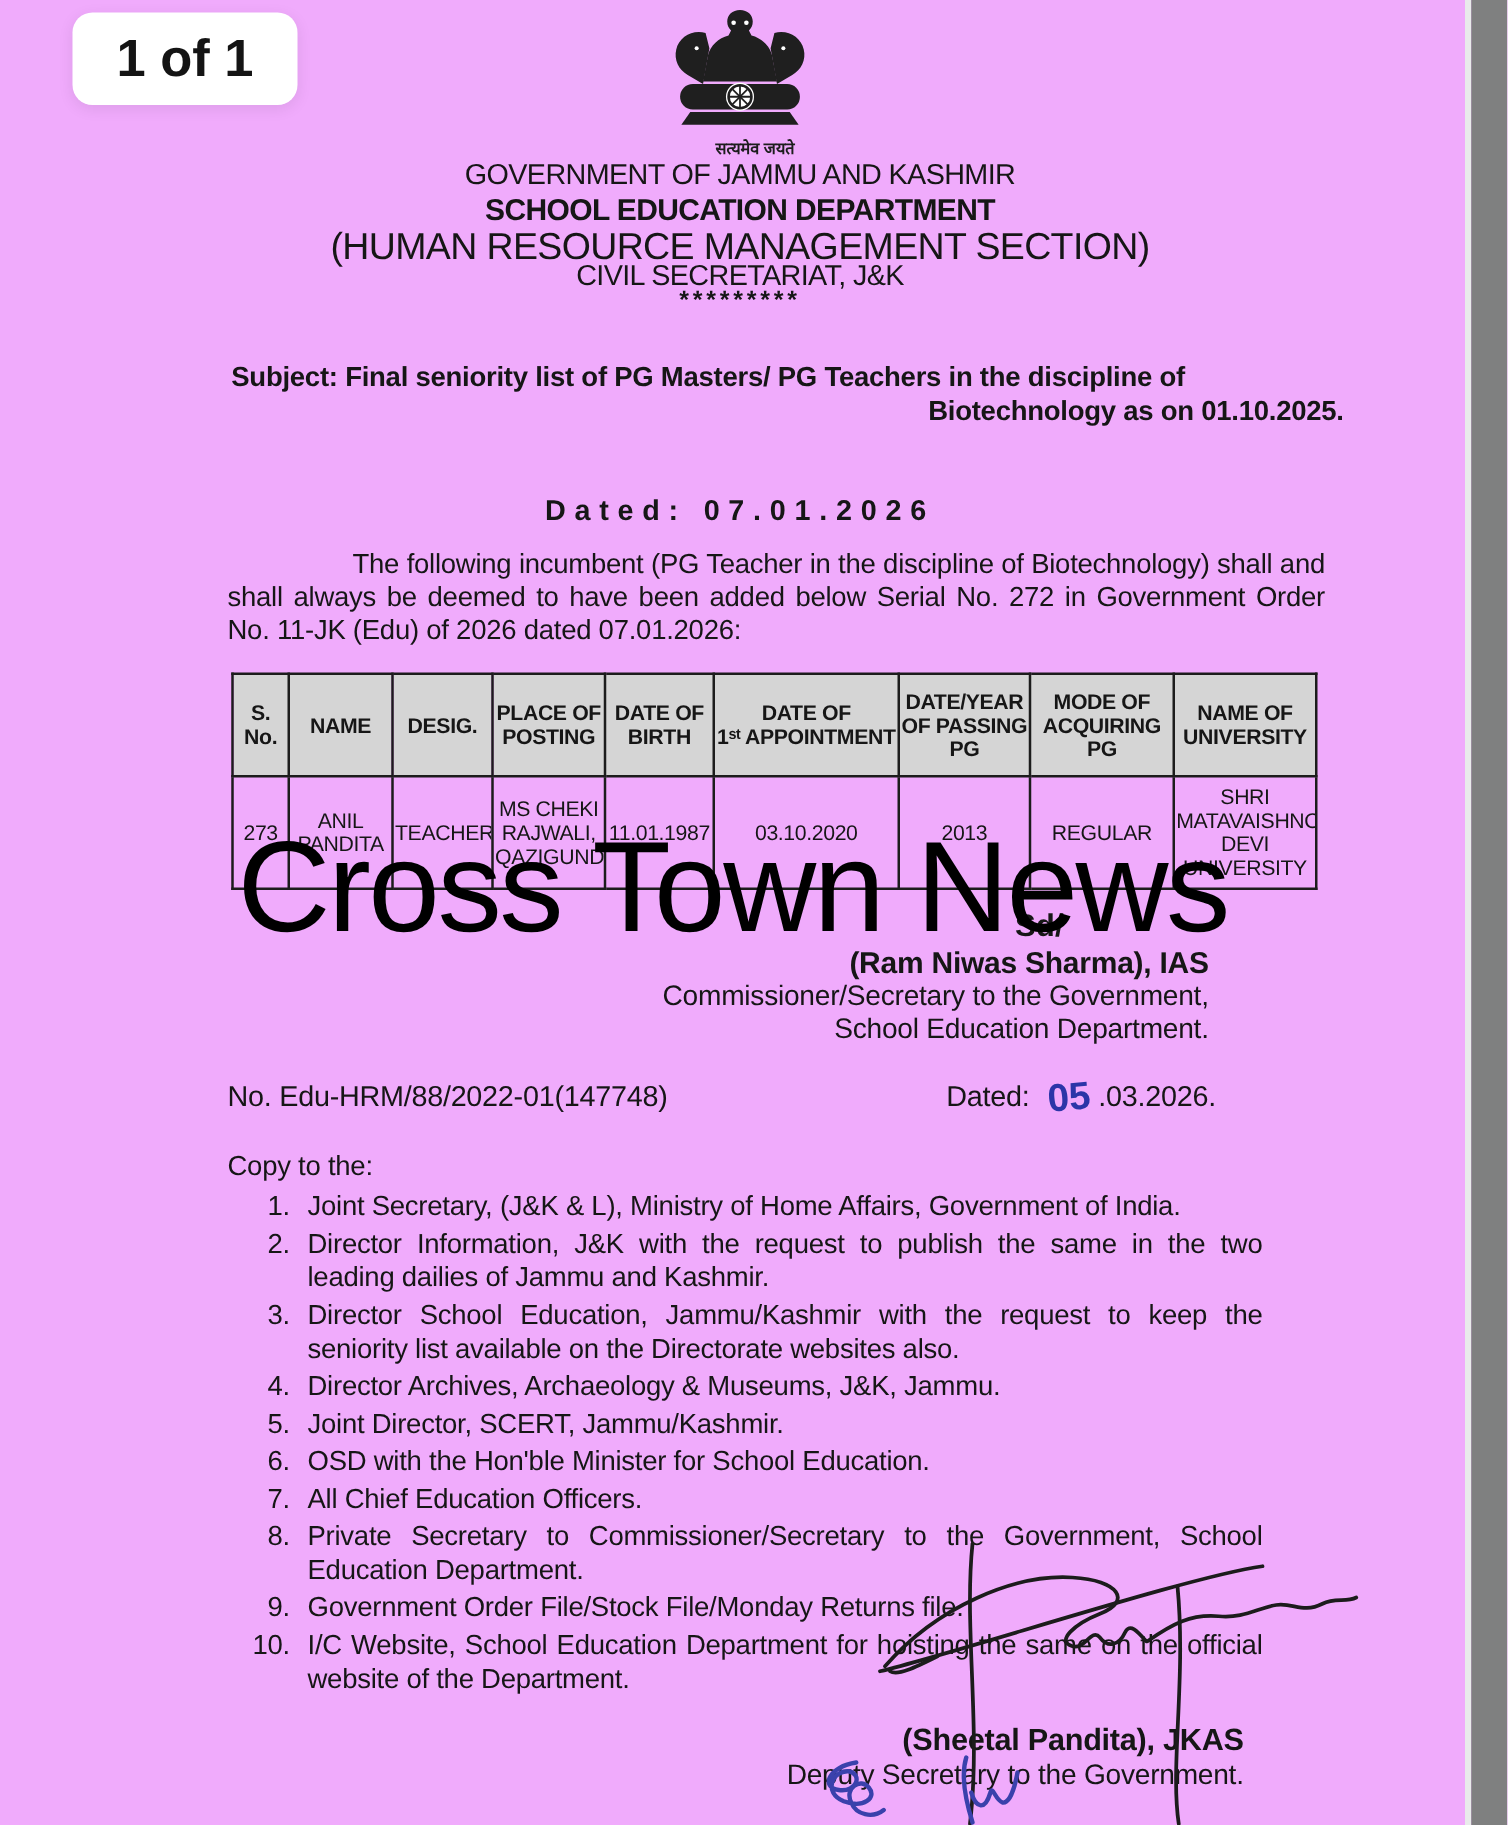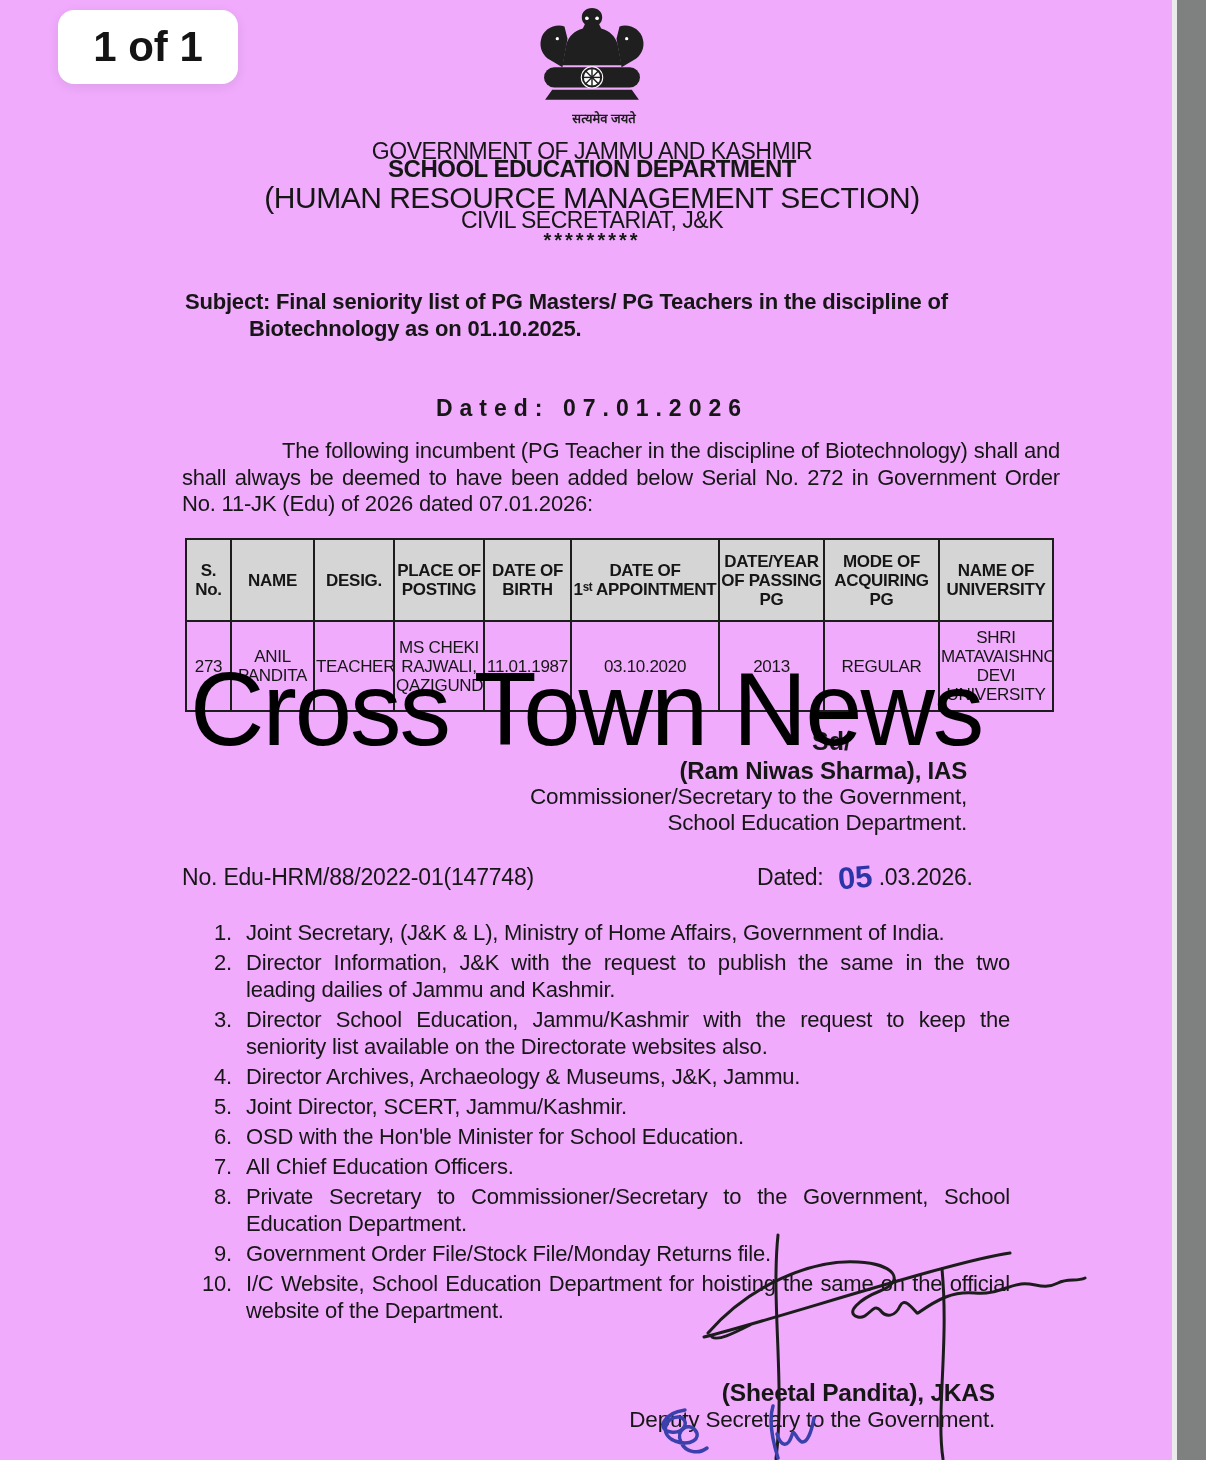--- a/index.html
+++ b/index.html
@@ -11,29 +11,29 @@
   
   .side-strip{right:0;top:0;width:29px;height:1460px;background:#7f8080;}
   .page-edge{right:29px;top:0;width:5px;height:1460px;background:#e9ebeb;}
   .badge{left:58px;top:10px;width:180px;height:74px;border-radius:16px;background:#ffffff;
     box-shadow:0 3px 12px rgba(0,0,0,.08);display:flex;align-items:center;justify-content:center;
     font-size:42px;font-weight:700;color:#141414;}
 
   
   .emblem-wrap{top:6px;}
   .motto{top:109px;font-size:13px;font-weight:700;color:#1d1d1d;padding-left:12px;}
-  .hdr1{top:138px;font-size:23px;letter-spacing:-.5px;}
+  .hdr1{top:126px;font-size:23px;letter-spacing:-.5px;}
   .hdr2{top:155px;font-size:24px;font-weight:700;letter-spacing:-.5px;}
   .hdr3{top:181px;font-size:30px;letter-spacing:-.5px;}
   .hdr4{top:207px;font-size:23px;letter-spacing:-.5px;}
   .stars{top:229px;font-size:20px;font-weight:700;letter-spacing:3px;}
 
   
   .subject{left:185px;top:288px;width:890px;font-size:22px;font-weight:700;line-height:27px;letter-spacing:-.2px;}
-  .subject .l2{margin-left:64px;}
+  .subject .l2{margin-left:64px;text-align:right;}
   .addendum1{top:366px;font-size:23px;font-weight:700;letter-spacing:-.2px;}
   .addendum2{top:395px;font-size:23px;font-weight:700;letter-spacing:7px;}
 
   .para{left:182px;top:438px;width:878px;font-size:22px;line-height:26.5px;
     text-align:justify;text-indent:100px;letter-spacing:-.2px;}
 
   
   .doc-table{left:185px;top:538px;border-collapse:collapse;table-layout:fixed;width:867px;}
   .doc-table th,.doc-table td{border:2px solid #1c1c1c;text-align:center;vertical-align:middle;
     white-space:pre-line;padding:1px 1px;letter-spacing:-.3px;overflow:hidden;}
@@ -175,20 +175,21 @@
   <div class="abs sig-block">
     <div class="sig-name">(Ram Niwas Sharma), IAS</div>
     <div class="sig-t">Commissioner/Secretary to the Government,</div>
     <div class="sig-t">School Education Department.</div>
   </div>
 
   <div class="abs ref-no">No. Edu-HRM/88/2022-01(147748)</div>
   <div class="abs dated"><span>Dated:</span><span class="day">05</span><span>.03.2026.</span></div>
 
   <div class="abs copy">
+    <div class="copy-label">Copy to the:</div>
     <div class="copy-item">
       <span class="num">1.</span>
       <span class="txt">Joint Secretary, (J&amp;K &amp; L), Ministry of Home Affairs, Government of India.</span>
     </div>
     <div class="copy-item">
       <span class="num">2.</span>
       <span class="txt">Director Information, J&amp;K with the request to publish the same in the two leading dailies of Jammu and Kashmir.</span>
     </div>
     <div class="copy-item">
       <span class="num">3.</span>

